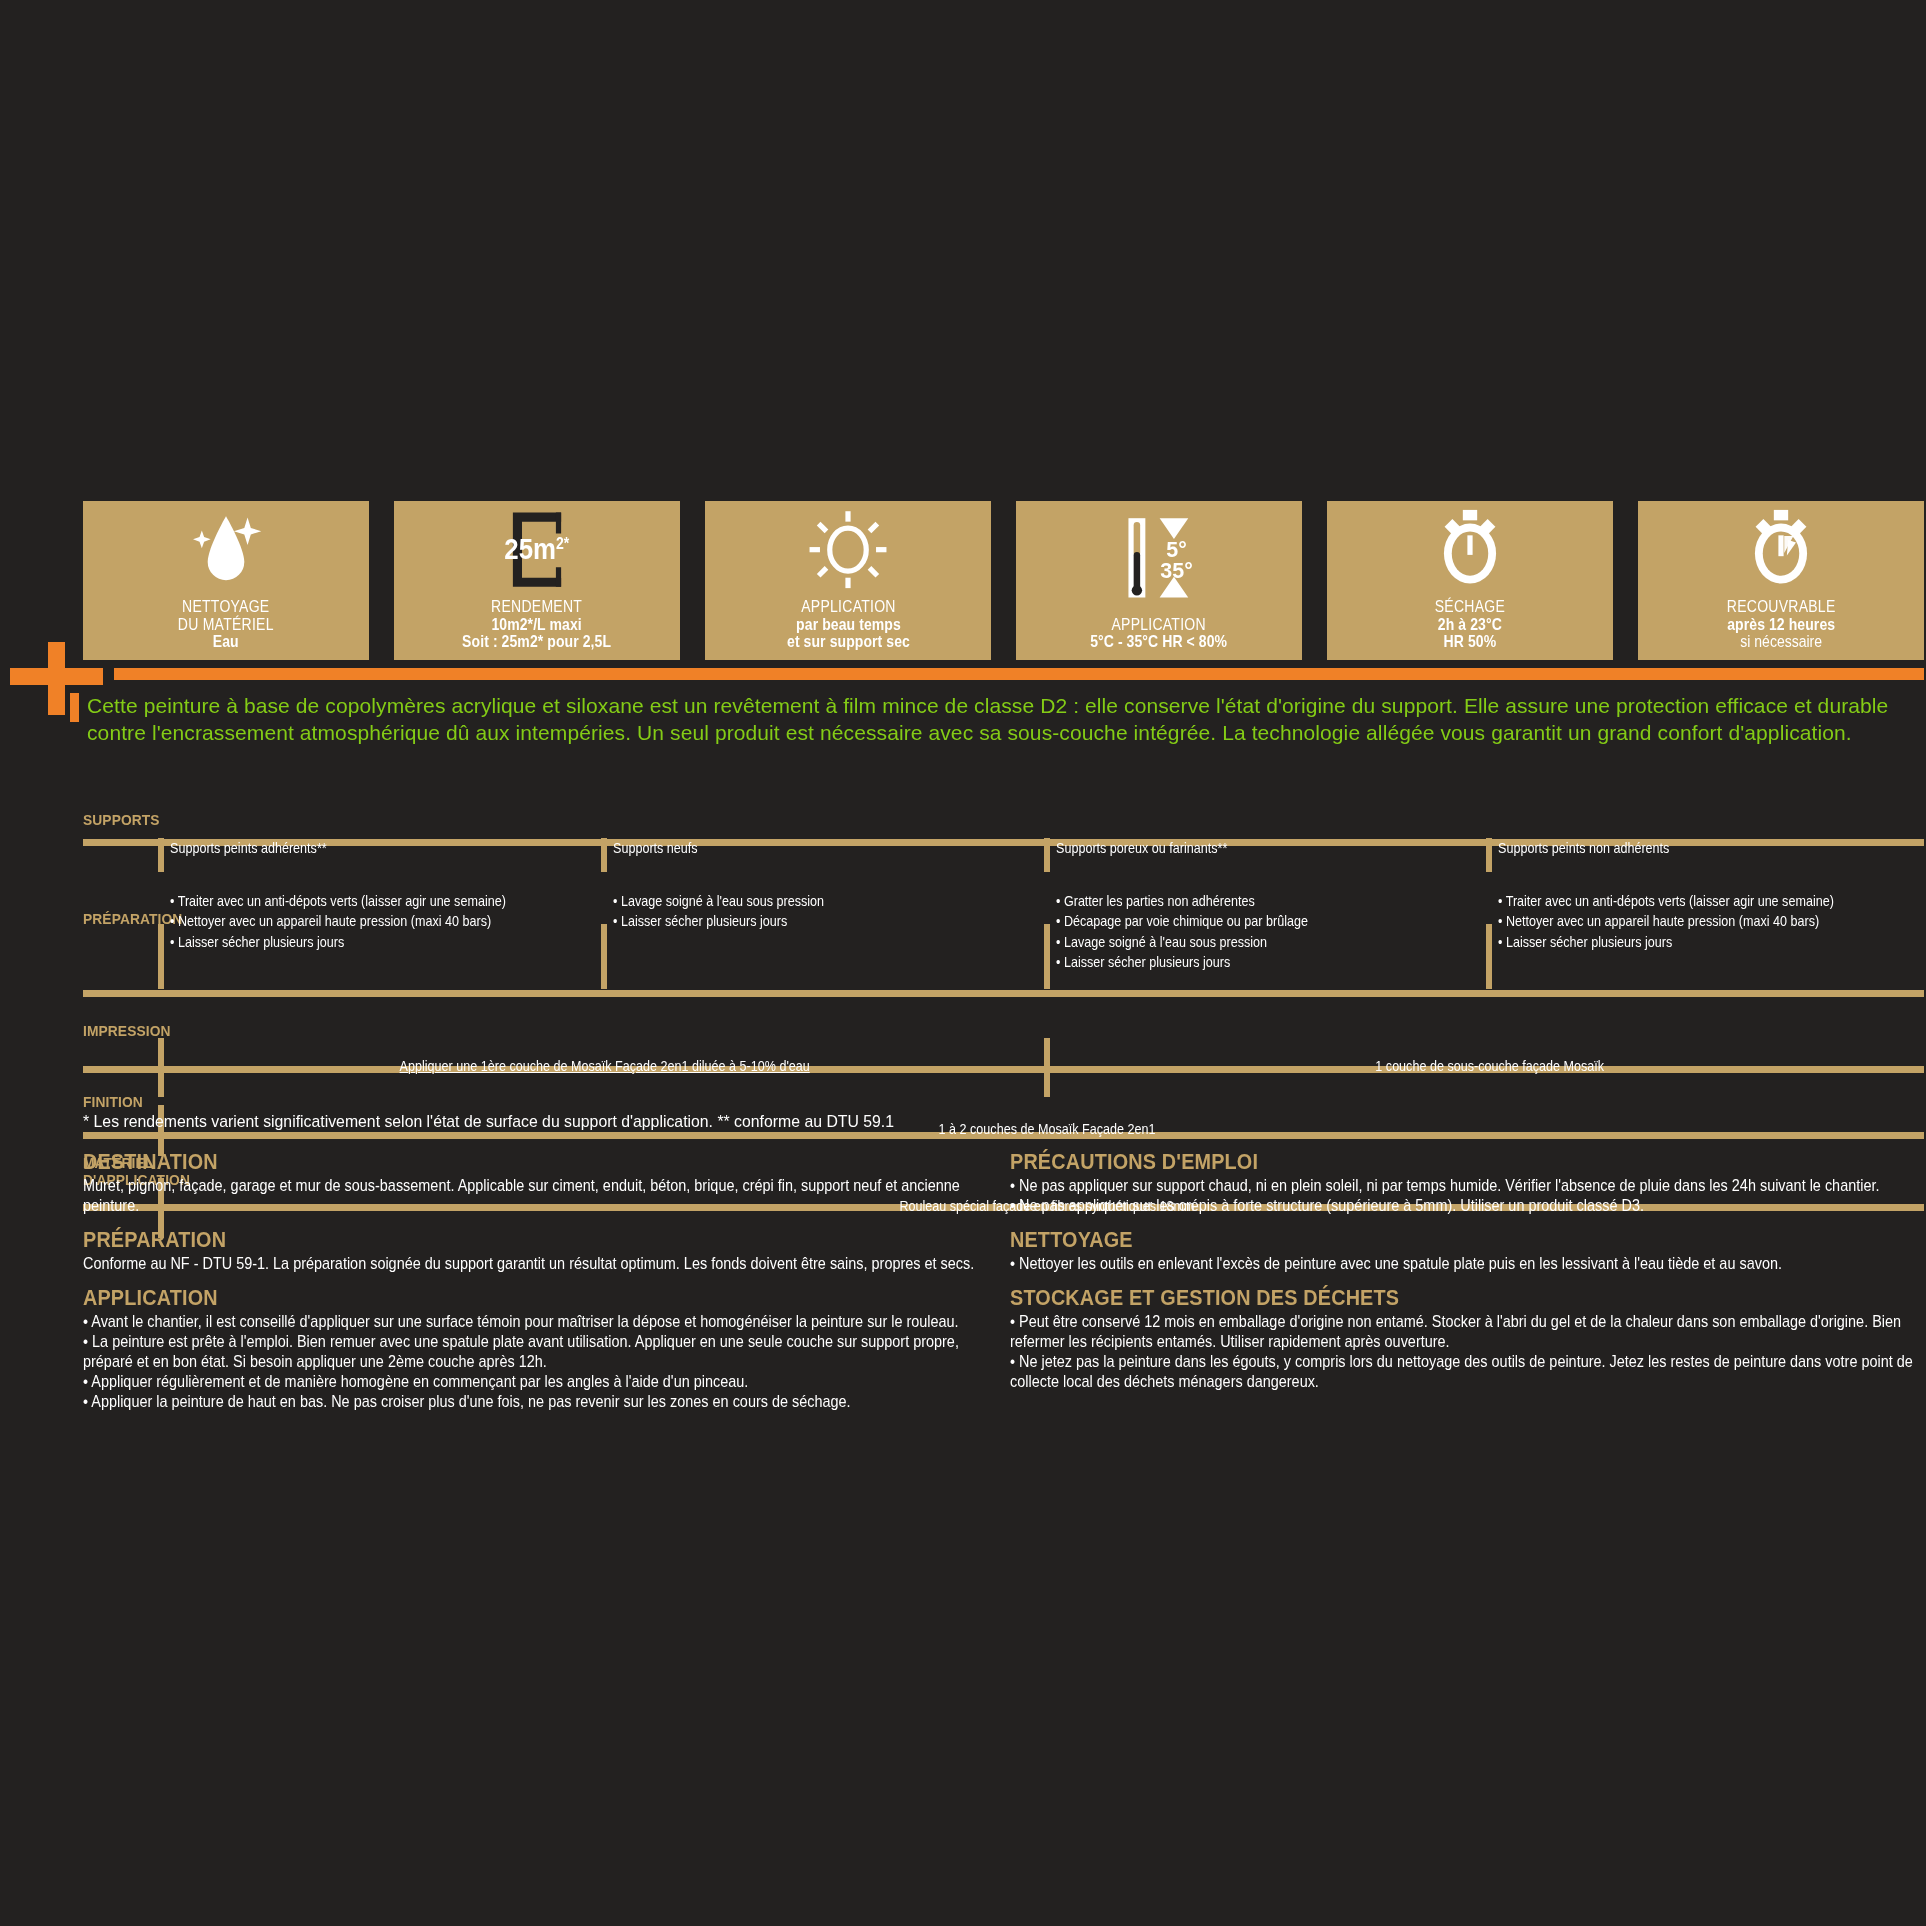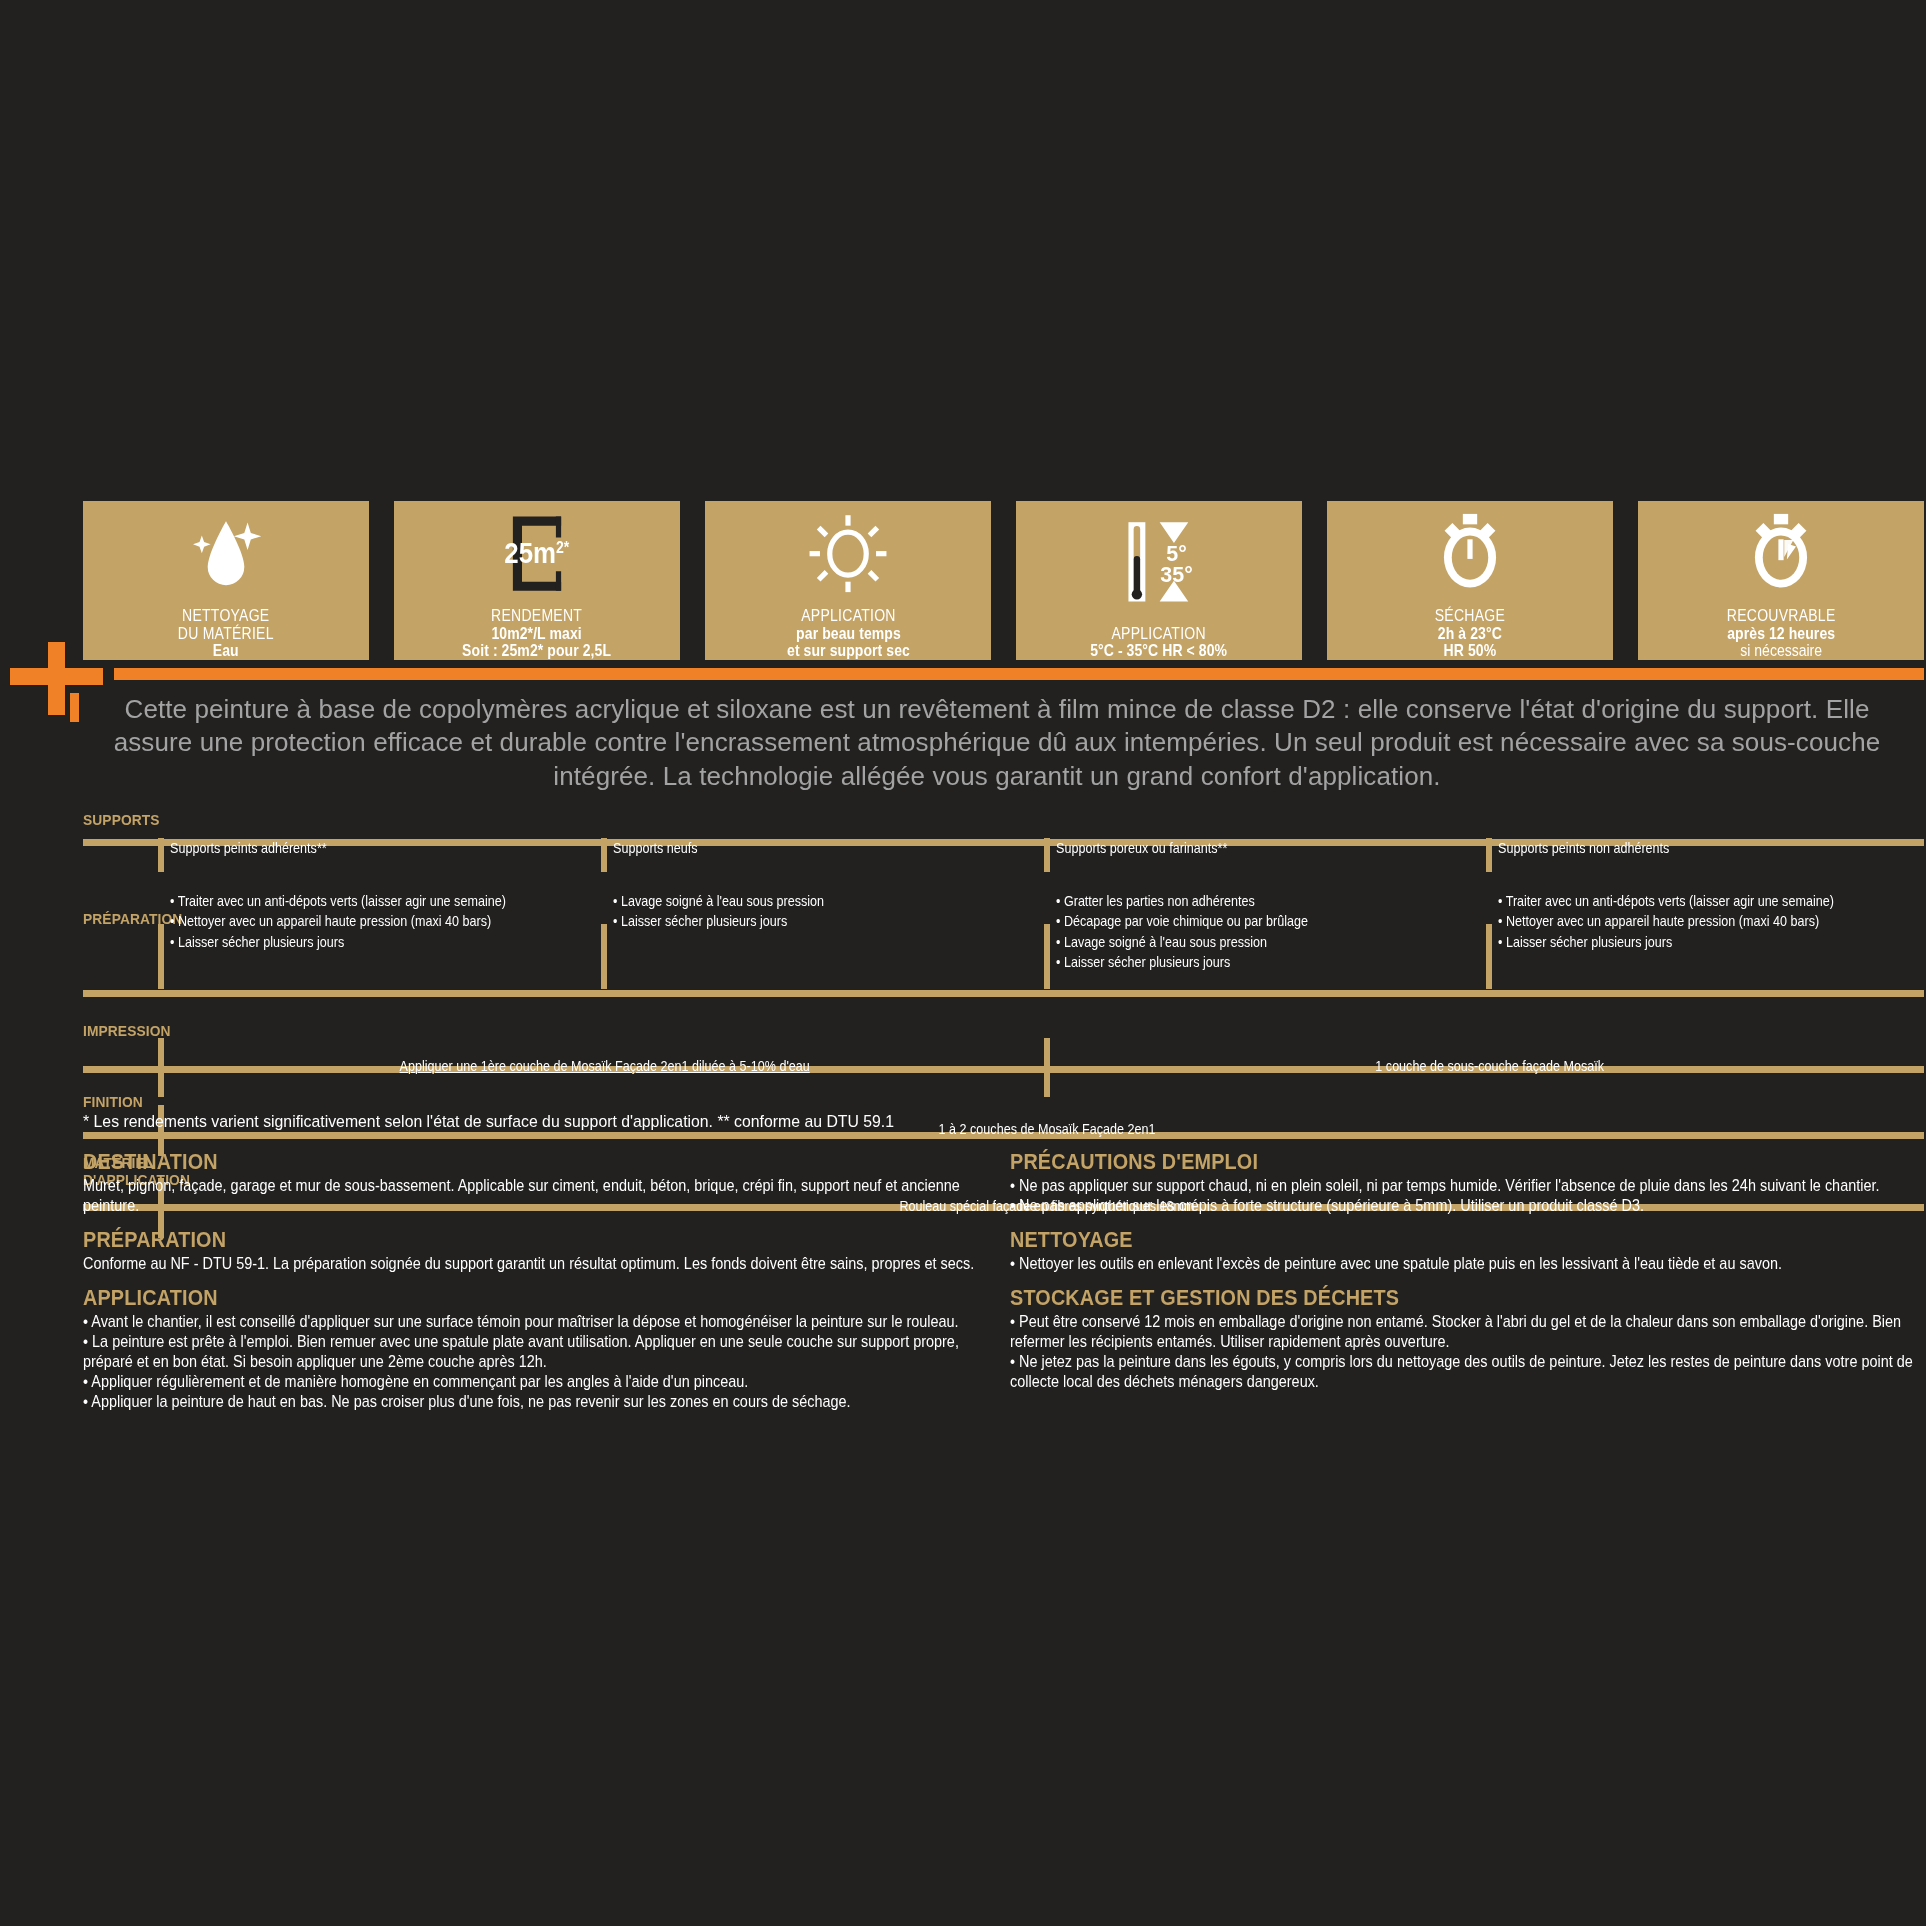--- a/index.html
+++ b/index.html
@@ -15,21 +15,21 @@
   
   .icon-strip{
     position:absolute;left:83px;top:501px;
     width:1841px;height:159px;
     display:flex;gap:25px;
   }
   .icon-card{
     flex:1;background:#C3A366;
     display:flex;flex-direction:column;
     align-items:center;justify-content:flex-start;
-    padding-bottom:0;box-sizing:border-box;
+    padding-bottom:9px;box-sizing:border-box;
   }
   .icon-art{
     flex:1;display:flex;align-items:center;justify-content:center;
     width:100%;
   }
   .icon-caption{
     text-align:center;line-height:1.08;
     font-family:"Liberation Sans Narrow","Liberation Sans",sans-serif;
     transform:scaleX(0.86);
   }
@@ -39,23 +39,22 @@
 
   
   .plus-v{position:absolute;left:48px;top:642px;width:17px;height:73px;background:#F08127;}
   .plus-h{position:absolute;left:10.4px;top:668px;width:93px;height:17px;background:#F08127;}
   .orange-rule{position:absolute;left:114px;top:668px;width:1810px;height:12.4px;background:#F08127;}
 
   
   .intro-bar{position:absolute;left:70px;top:693px;width:8.5px;height:29px;background:#F08127;}
   .intro{
     position:absolute;left:87px;top:693px;width:1820px;
-    font-size:26px;line-height:1.28;color:#a3a3a3;font-weight:400;
+    font-size:21px;line-height:1.28;color:#84cc16;font-weight:400;
     letter-spacing:0.1px;
-    text-align:center;
   }
 
   
   .tbl{position:absolute;left:83px;top:801px;width:1841px;}
   .rowline{height:7.2px;background:#C3A366;width:100%;}
   .trow{display:flex;position:relative;}
   .lbl{
     width:70px;flex:0 0 70px;
     color:#C3A366;font-weight:bold;
     font-family:"Liberation Sans Narrow","Liberation Sans",sans-serif;

